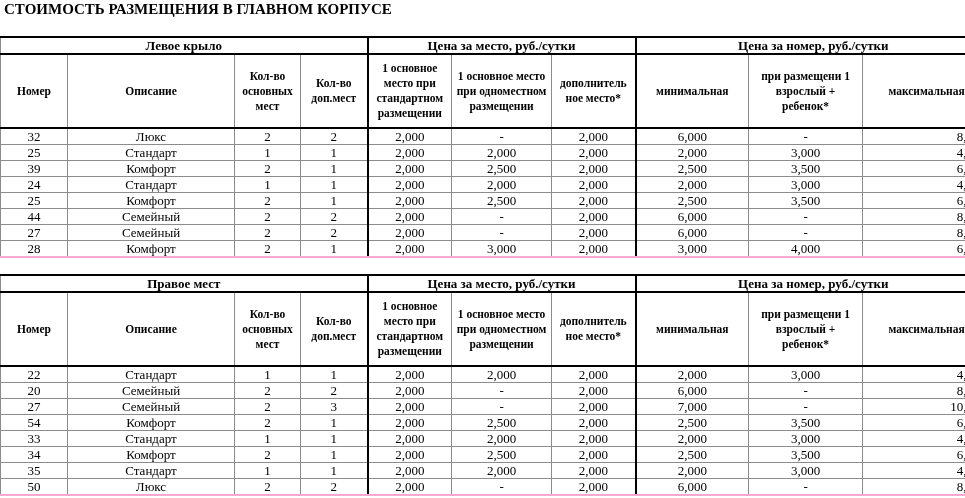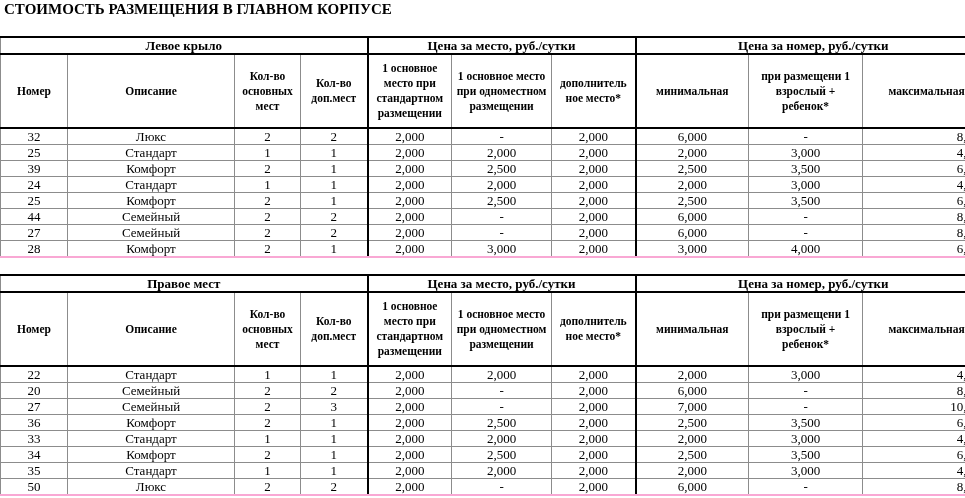--- a/index.html
+++ b/index.html
@@ -218,21 +218,21 @@
         <td>2</td>
         <td>3</td>
         <td class="bl">2,000</td>
         <td>-</td>
         <td>2,000</td>
         <td class="bl">7,000</td>
         <td>-</td>
         <td class="r">10,000</td>
       </tr>
       <tr class="row">
-        <td>36</td>
+        <td>54</td>
         <td>Комфорт</td>
         <td>2</td>
         <td>1</td>
         <td class="bl">2,000</td>
         <td>2,500</td>
         <td>2,000</td>
         <td class="bl">2,500</td>
         <td>3,500</td>
         <td class="r">6,000</td>
       </tr>

